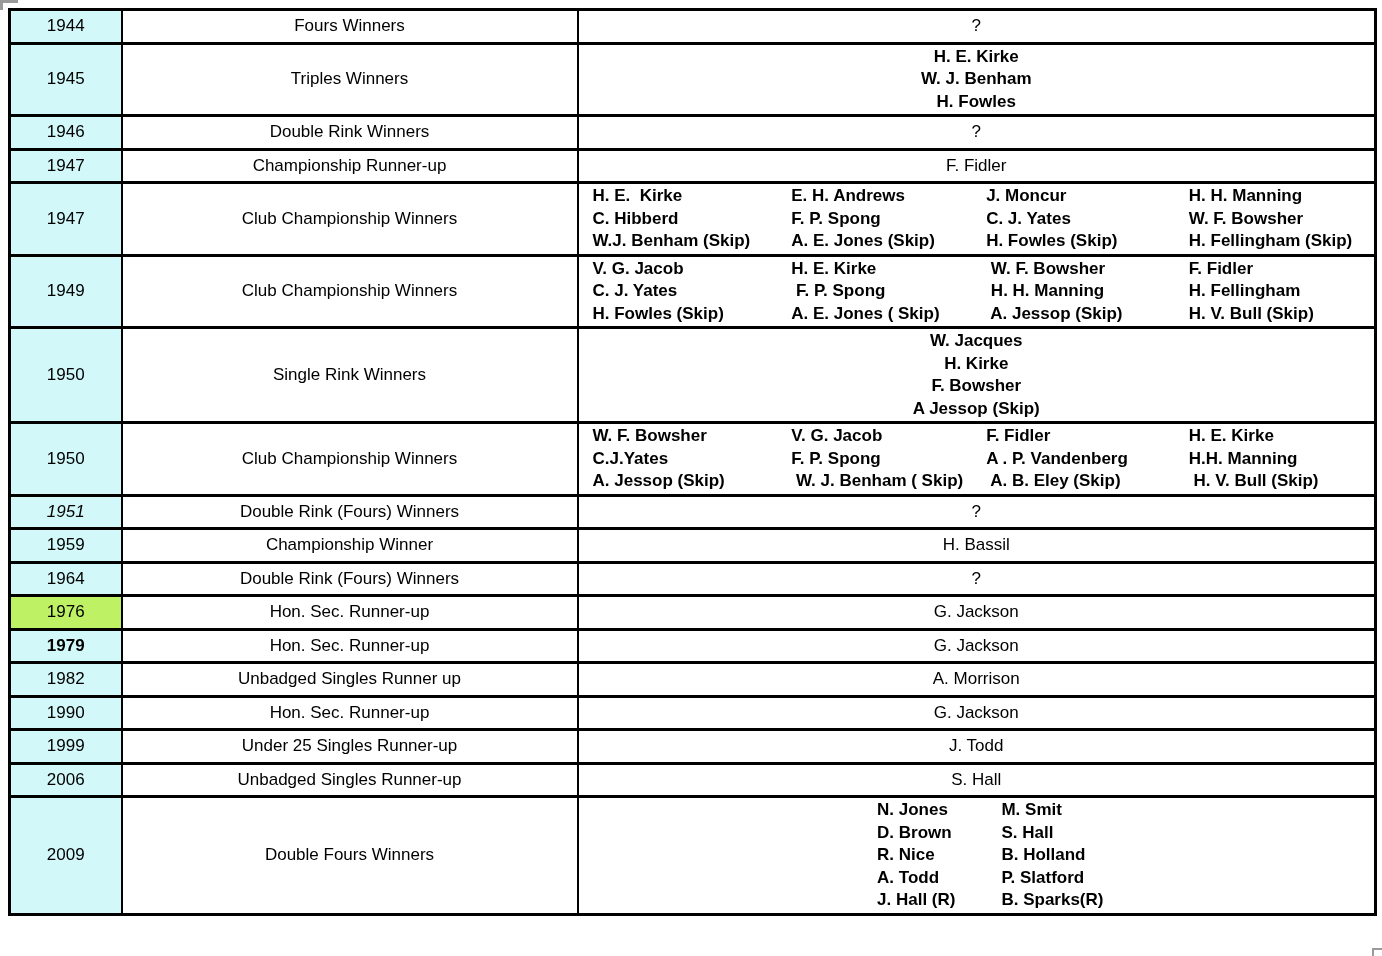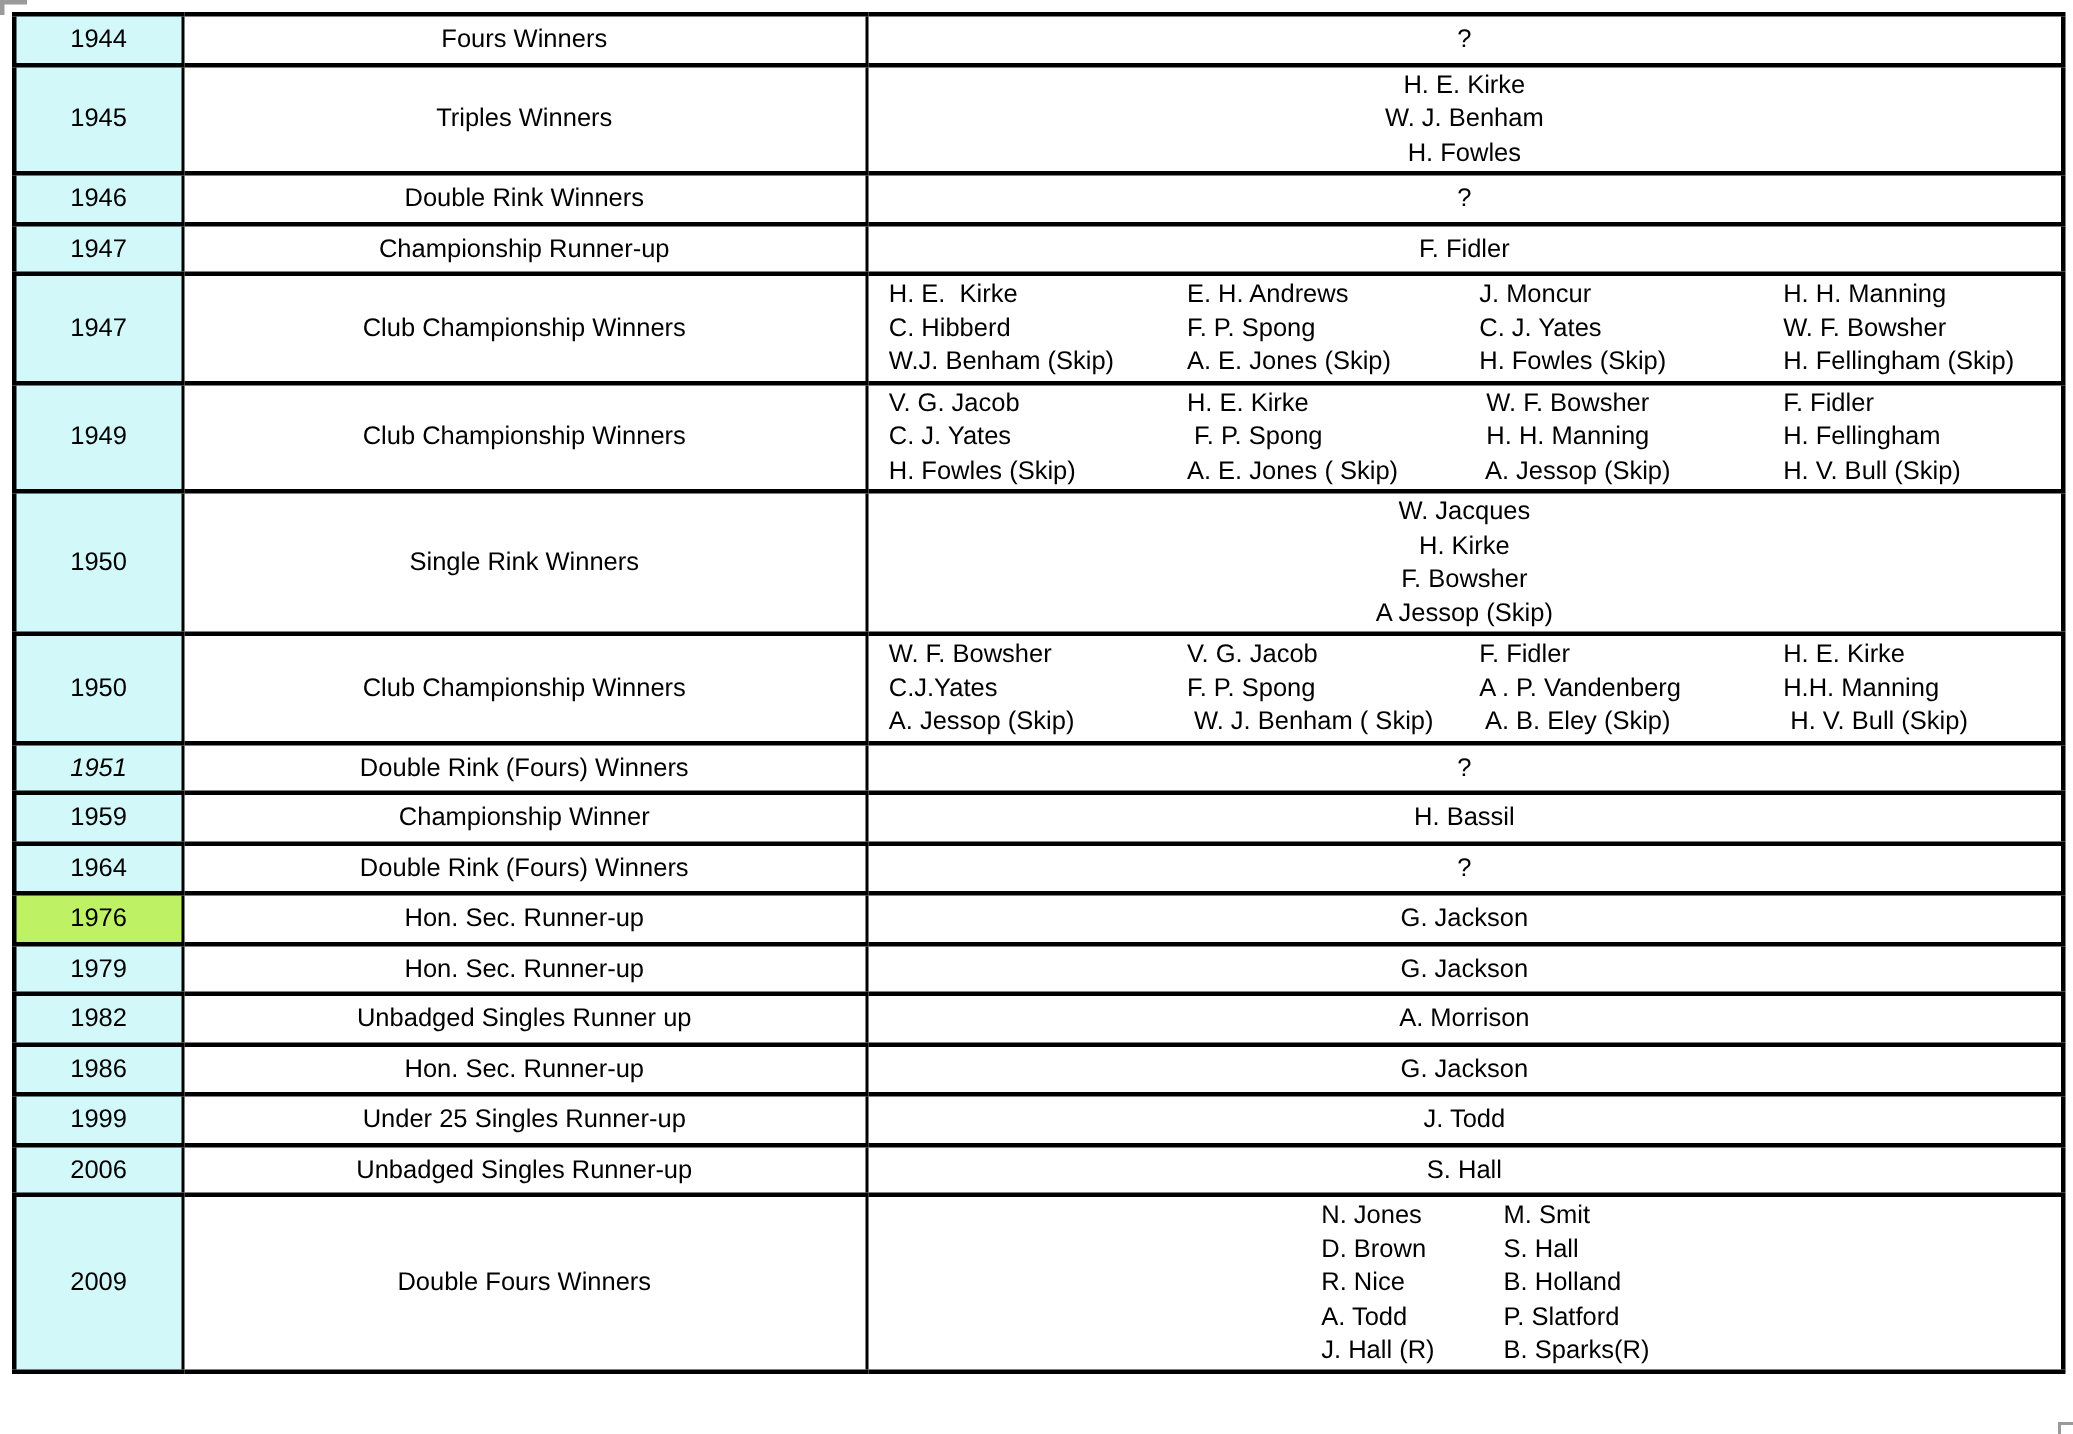--- a/index.html
+++ b/index.html
@@ -15,21 +15,21 @@
   .corner-br .v{position:absolute;left:0;top:0;width:2px;height:8px;background:#9a9a9a;}
 
   table.awards{position:absolute;left:8px;top:8px;width:1366px;border-collapse:collapse;table-layout:fixed;}
   table.awards td{border:2px solid #000;border-top-width:3px;border-bottom-width:3px;vertical-align:middle;
                   font-size:17px;line-height:22.5px;padding:4px 2px;}
   table.awards{border:3px solid #000;}
 
   td.year-cell{text-align:center;}
   td.title-cell{text-align:center;}
   td.winners-cell{text-align:center;}
-  td.winners-cell.multi{padding:1px 2px;}
+  td.winners-cell.multi{padding:1px 2px;font-weight:bold;}
 
   .center-line{text-align:center;white-space:pre;}
 
   .grid4{display:grid;grid-template-columns:25.5% 25% 26% 23.5%;text-align:left;padding-left:12px;}
   .grid4 .name-col{padding-right:4px;}
   .winner-name{white-space:pre;}
 
   .cols2-wrap{display:flex;justify-content:center;gap:46px;text-align:left;transform:translateX(14px);}
 
   .text-caret{display:inline-block;width:2px;height:22px;background:#000;vertical-align:-4px;margin-right:1px;}
@@ -197,35 +197,35 @@
           </td>
         </tr>
         <tr>
           <td class="year-cell" style="background: #bef264;">1976</td>
           <td class="title-cell"><span>Hon. Sec. Runner-up</span></td>
           <td class="winners-cell">
             <div class="center-line winner-name">G. Jackson</div>
           </td>
         </tr>
         <tr>
-          <td class="year-cell" style="background: rgb(210, 248, 250);">1979</td>
+          <td class="year-cell" style="background: rgb(210, 248, 250); font-weight: bold;">1979</td>
           <td class="title-cell"><span>Hon. Sec. Runner-up</span></td>
           <td class="winners-cell">
             <div class="center-line winner-name">G. Jackson</div>
           </td>
         </tr>
         <tr>
           <td class="year-cell" style="background: rgb(210, 248, 250);">1982</td>
           <td class="title-cell"><span>Unbadged Singles Runner up</span></td>
           <td class="winners-cell">
             <div class="center-line winner-name">A. Morrison</div>
           </td>
         </tr>
         <tr>
-          <td class="year-cell" style="background: rgb(210, 248, 250);">1986</td>
+          <td class="year-cell" style="background: rgb(210, 248, 250);">1990</td>
           <td class="title-cell"><span>Hon. Sec. Runner-up</span></td>
           <td class="winners-cell">
             <div class="center-line winner-name">G. Jackson</div>
           </td>
         </tr>
         <tr>
           <td class="year-cell" style="background: rgb(210, 248, 250);">1999</td>
           <td class="title-cell"><span>Under 25 Singles Runner-up</span></td>
           <td class="winners-cell">
             <div class="center-line winner-name">J. Todd</div>

